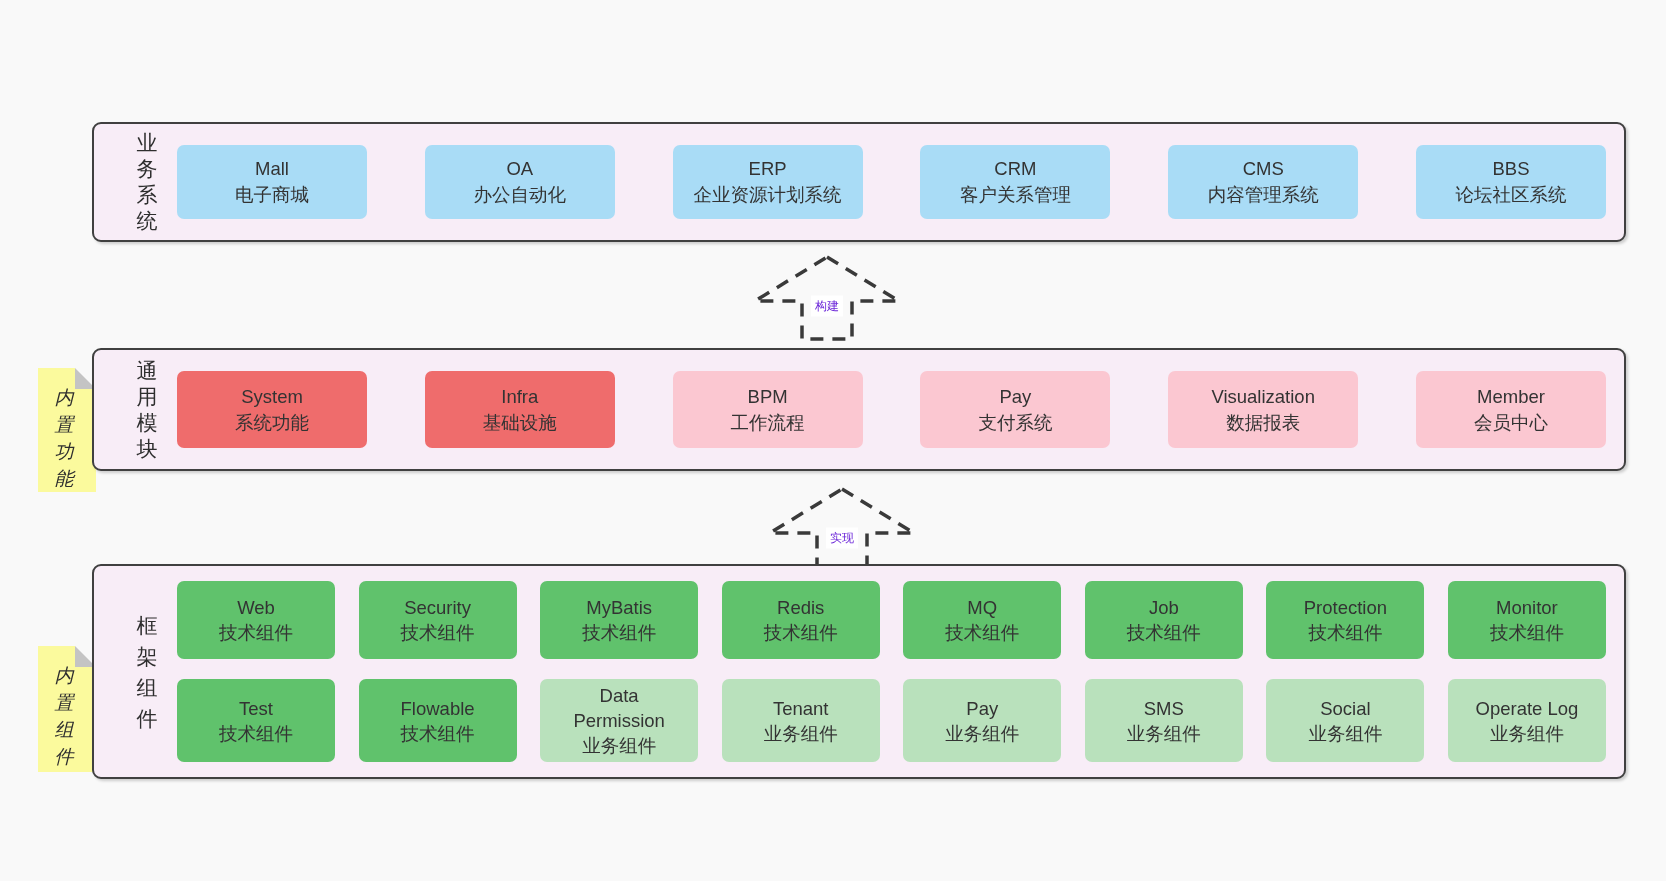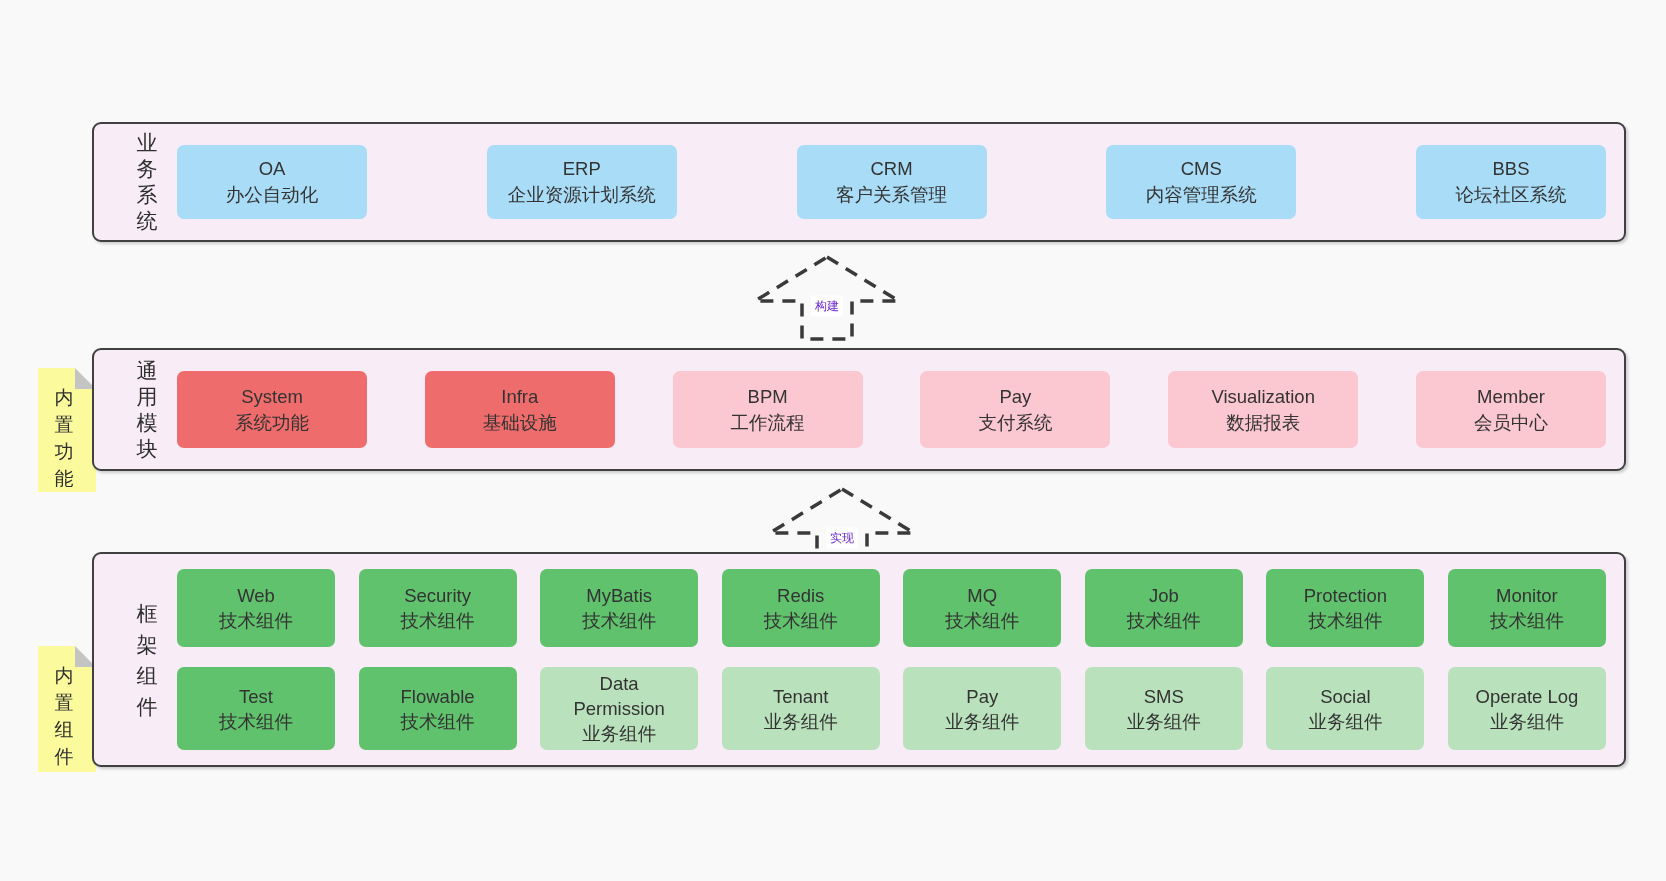--- a/index.html
+++ b/index.html
@@ -13,21 +13,21 @@
   .layer{
     position:absolute;left:92px;width:1534px;box-sizing:border-box;
     background:var(--panel-bg,#f8edf7);
     border:2px solid var(--panel-border,#404040);
     border-radius:9px;
     box-shadow:2px 2px 3px rgba(0,0,0,.18);
     display:flex;align-items:stretch;z-index:1;padding-left:28px;
   }
   #layer-business{top:122px;height:120px;}
   #layer-modules{top:348px;height:123px;}
-  #layer-framework{top:552px;height:215px;}
+  #layer-framework{top:564px;height:215px;}
   
   .vlabel{
     width:24px;word-break:break-all;text-align:center;
     font-size:21px;line-height:26px;color:#2e2e2e;
   }
   .layer > .vlabel{align-self:center;margin:0 4px 0 13px;flex:0 0 auto;}
   #layer-framework > .vlabel{line-height:31px;}
   
   .boxes{flex:1;display:flex;align-items:center;justify-content:space-between;padding:0 18px 0 14px;}
   .grid{flex:1;display:flex;flex-direction:column;justify-content:center;gap:20px;padding:0 18px 0 14px;}
@@ -41,21 +41,21 @@
   .row8 .box{width:158px;min-height:78px;line-height:25px;padding:4px 6px;}
   .row8 .box .name{max-width:124px;}
   .blue{background:var(--blue,#a9dcf6);}
   .red{background:var(--red,#ef6c6c);}
   .pink{background:var(--pink,#fbc7d1);}
   .green-dark{background:var(--green-dark,#60c26c);}
   .green-light{background:var(--green-light,#b9e1bc);}
   
   .note{
     position:absolute;left:38px;width:58px;box-sizing:border-box;
-    background:var(--note-yellow,#fbfa9d);z-index:0;
+    background:var(--note-yellow,#fbfa9d);z-index:0;font-style:italic;
   }
   #note-modules{top:368px;height:124px;}
   #note-framework{top:646px;height:126px;}
   .note::after{ 
     content:"";position:absolute;top:0;right:0;width:0;height:0;
     border-style:solid;border-width:0 21px 21px 0;
     border-color:var(--page-bg,#f9f9f9) var(--page-bg,#f9f9f9) #c4c4c4 transparent;
   }
   .note .vlabel{font-size:19px;line-height:27px;width:20px;margin:16px 0 0 16px;}
   
@@ -72,20 +72,24 @@
     background:#ffffff;padding:2px 4px;font-size:12px;color:#6d28d9;white-space:nowrap;
   }
 </style>
 </head>
 <body>
 
 <div class="layer" id="layer-business">
   <div class="vlabel">业务系统</div>
   <div class="boxes">
     <div class="box blue">
+      <span class="name">Mall</span>
+      <span class="desc">电子商城</span>
+    </div>
+    <div class="box blue">
       <span class="name">OA</span>
       <span class="desc">办公自动化</span>
     </div>
     <div class="box blue">
       <span class="name">ERP</span>
       <span class="desc">企业资源计划系统</span>
     </div>
     <div class="box blue">
       <span class="name">CRM</span>
       <span class="desc">客户关系管理</span>

